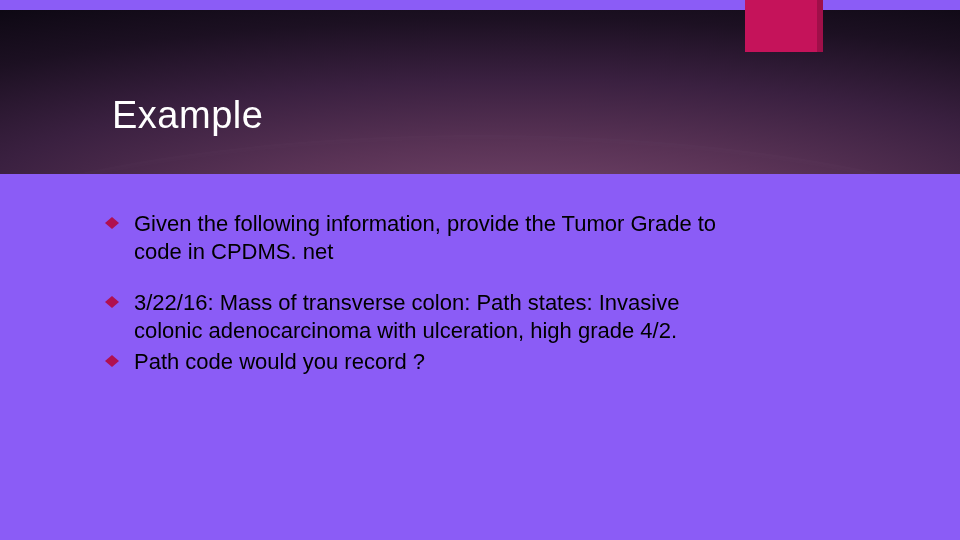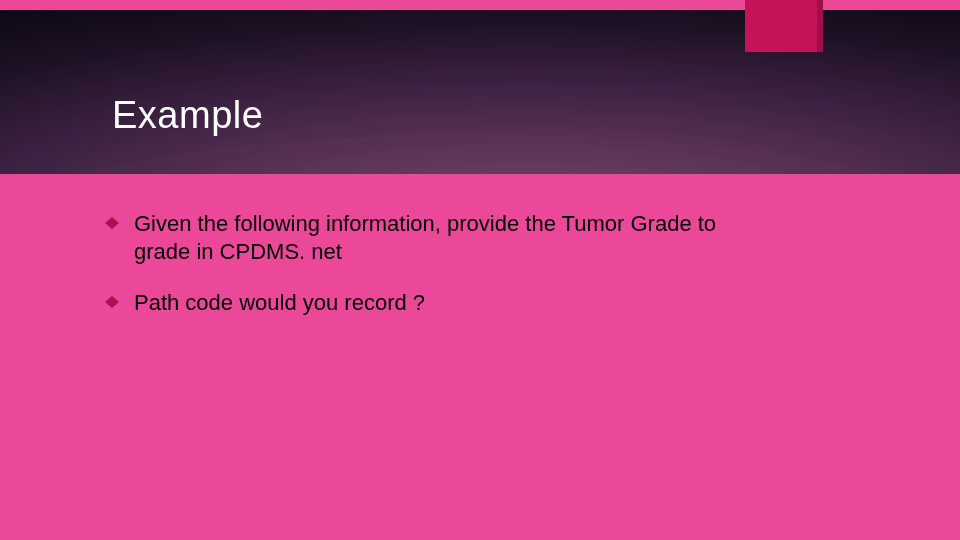--- a/index.html
+++ b/index.html
@@ -8,21 +8,21 @@
     width: 960px;
     height: 540px;
     font-family: Arial, Helvetica, sans-serif;
     background: #ffffff;
     overflow: hidden;
   }
   .slide {
     position: relative;
     width: 960px;
     height: 540px;
-    background: #ec4899;
+    background: #8b5cf6;
   }
   .header-band {
     position: absolute;
     left: 0;
     top: 10px;
     width: 960px;
     height: 164px;
     background: radial-gradient(ellipse 110% 160% at 55% 130%,
                 #7a4a70 0%,
                 #5a3356 30%,
@@ -117,23 +117,27 @@
   <div class="header-band">
     <div class="title">Example</div>
   </div>
 
   <div class="accent-tab"></div>
 
   <div class="content">
 
     <div class="bullet-item">
       <span class="bullet-glyph"></span>
-      <span>Given the following information, provide the Tumor Grade to grade in CPDMS. net</span>
+      <span>Given the following information, provide the Tumor Grade to code in CPDMS. net</span>
     </div>
 
+    <div class="bullet-item tight">
+      <span class="bullet-glyph"></span>
+      <span>3/22/16: Mass of transverse colon: Path states: Invasive colonic adenocarcinoma with ulceration, high grade 4/2.</span>
+    </div>
 
     <div class="bullet-item">
       <span class="bullet-glyph"></span>
       <span>Path code would you record ?</span>
     </div>
 
   </div>
 
 </div>
 

